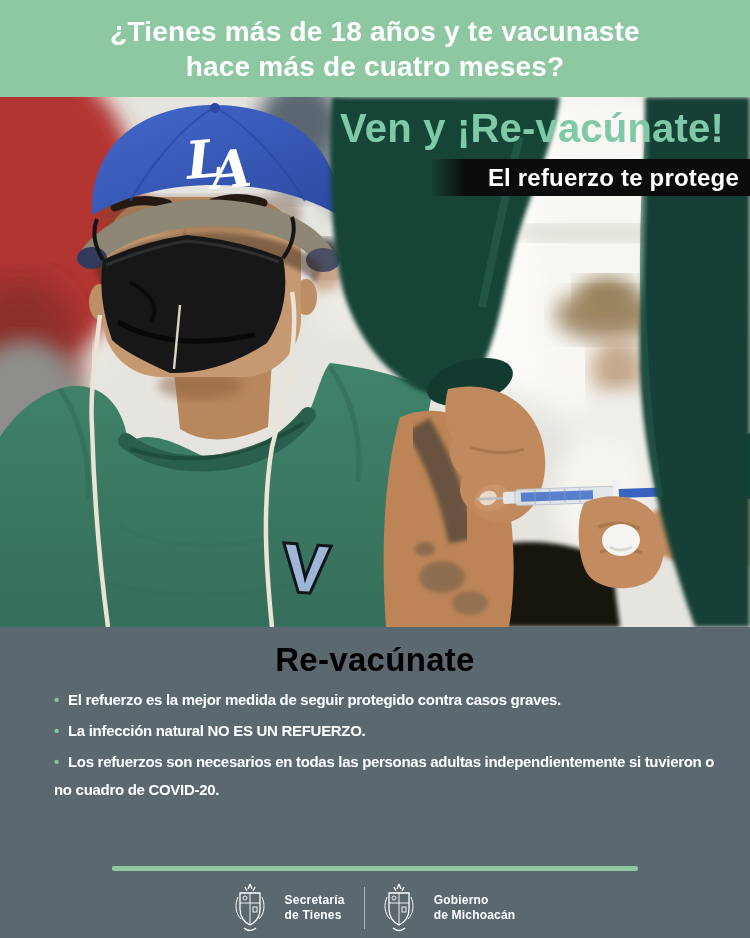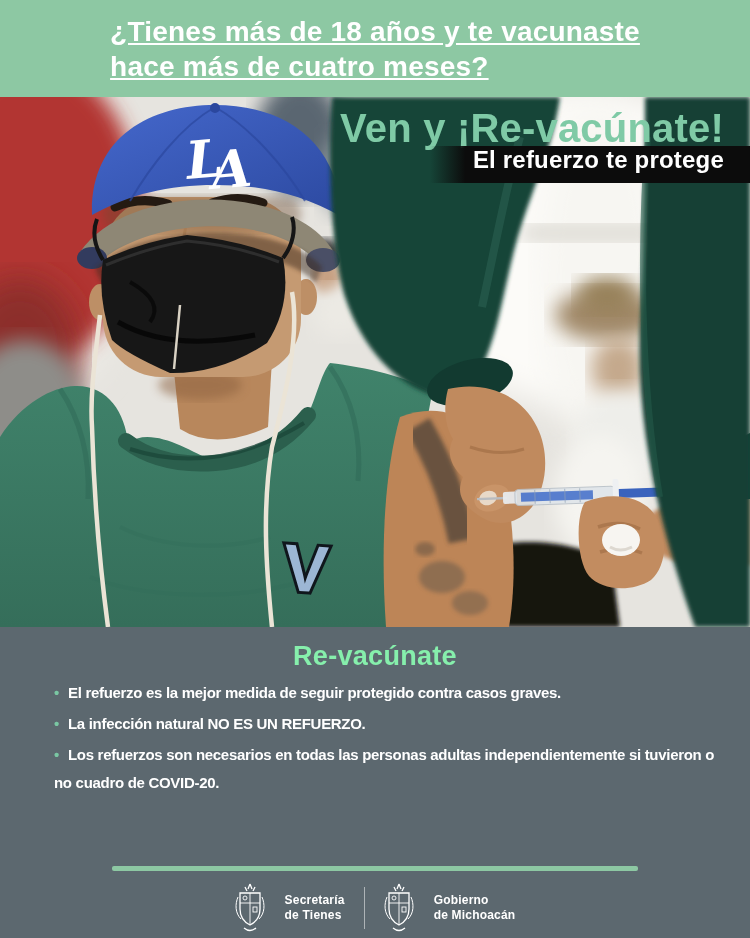--- a/index.html
+++ b/index.html
@@ -2,34 +2,34 @@
 <html><head>
 <meta charset="utf-8">
 <style>
   html,body{margin:0;padding:0;background:#3a4146;}
   .poster{position:relative;width:750px;height:938px;background:#5c686f;overflow:hidden;
           font-family:"Liberation Sans",sans-serif;-webkit-font-smoothing:antialiased;}
   
   .banner{position:absolute;top:0;left:0;width:750px;height:97px;background:#8dc8a3;
           display:flex;align-items:center;justify-content:center;}
   .title{margin:0;color:#ffffff;font-size:28px;line-height:35px;font-weight:700;
-         text-align:left;letter-spacing:.2px;text-decoration:underline;}
+         text-align:center;letter-spacing:.2px;}
   .title span{display:block;}
   
   .photo{position:absolute;top:97px;left:0;width:750px;height:530px;}
   .photo svg{display:block;}
   .ov-headline{position:absolute;top:9px;right:26px;font-size:40px;font-weight:700;
                color:#7fcaa6;letter-spacing:.2px;}
-  .ov-band{position:absolute;top:49px;left:430px;right:0;height:37px;
+  .ov-band{position:absolute;top:62px;left:430px;right:0;height:37px;
            background:linear-gradient(90deg,rgba(12,12,12,0) 0%,#0c0c0c 11%,#0c0c0c 100%);
-           display:flex;justify-content:flex-end;padding-right:26px;box-sizing:border-box;}
+           display:flex;align-items:center;justify-content:flex-end;padding-right:11px;box-sizing:border-box;}
   .ov-band span{color:#ffffff;font-size:24px;font-weight:700;letter-spacing:.2px;}
   
   .info{position:absolute;top:627px;left:0;width:750px;}
-  .info h2{margin:14px 0 7px;text-align:center;color:#86efac;font-size:27px;font-weight:700;letter-spacing:.3px;}
+  .info h2{margin:14px 0 7px;text-align:center;color:#000000;font-size:33px;font-weight:700;letter-spacing:.3px;}
   .bullets{padding:0 26px 0 54px;}
   .bullet{margin:0 0 3px;color:#ffffff;font-size:15px;line-height:28px;font-weight:700;letter-spacing:-.3px;}
   .dot{color:#7ac7a3;margin-right:9px;}
   
   .divider{position:absolute;top:866px;left:112px;width:526px;height:5px;background:#8dc8a3;border-radius:2px;}
   .footer{position:absolute;top:877px;left:0;width:750px;height:61px;
           display:flex;align-items:center;justify-content:center;gap:19px;}
   .logo{display:flex;align-items:center;gap:20px;}
   .logo-text{color:#ffffff;font-size:12px;line-height:15px;font-weight:700;letter-spacing:.2px;}
   .logo-text span{display:block;}

